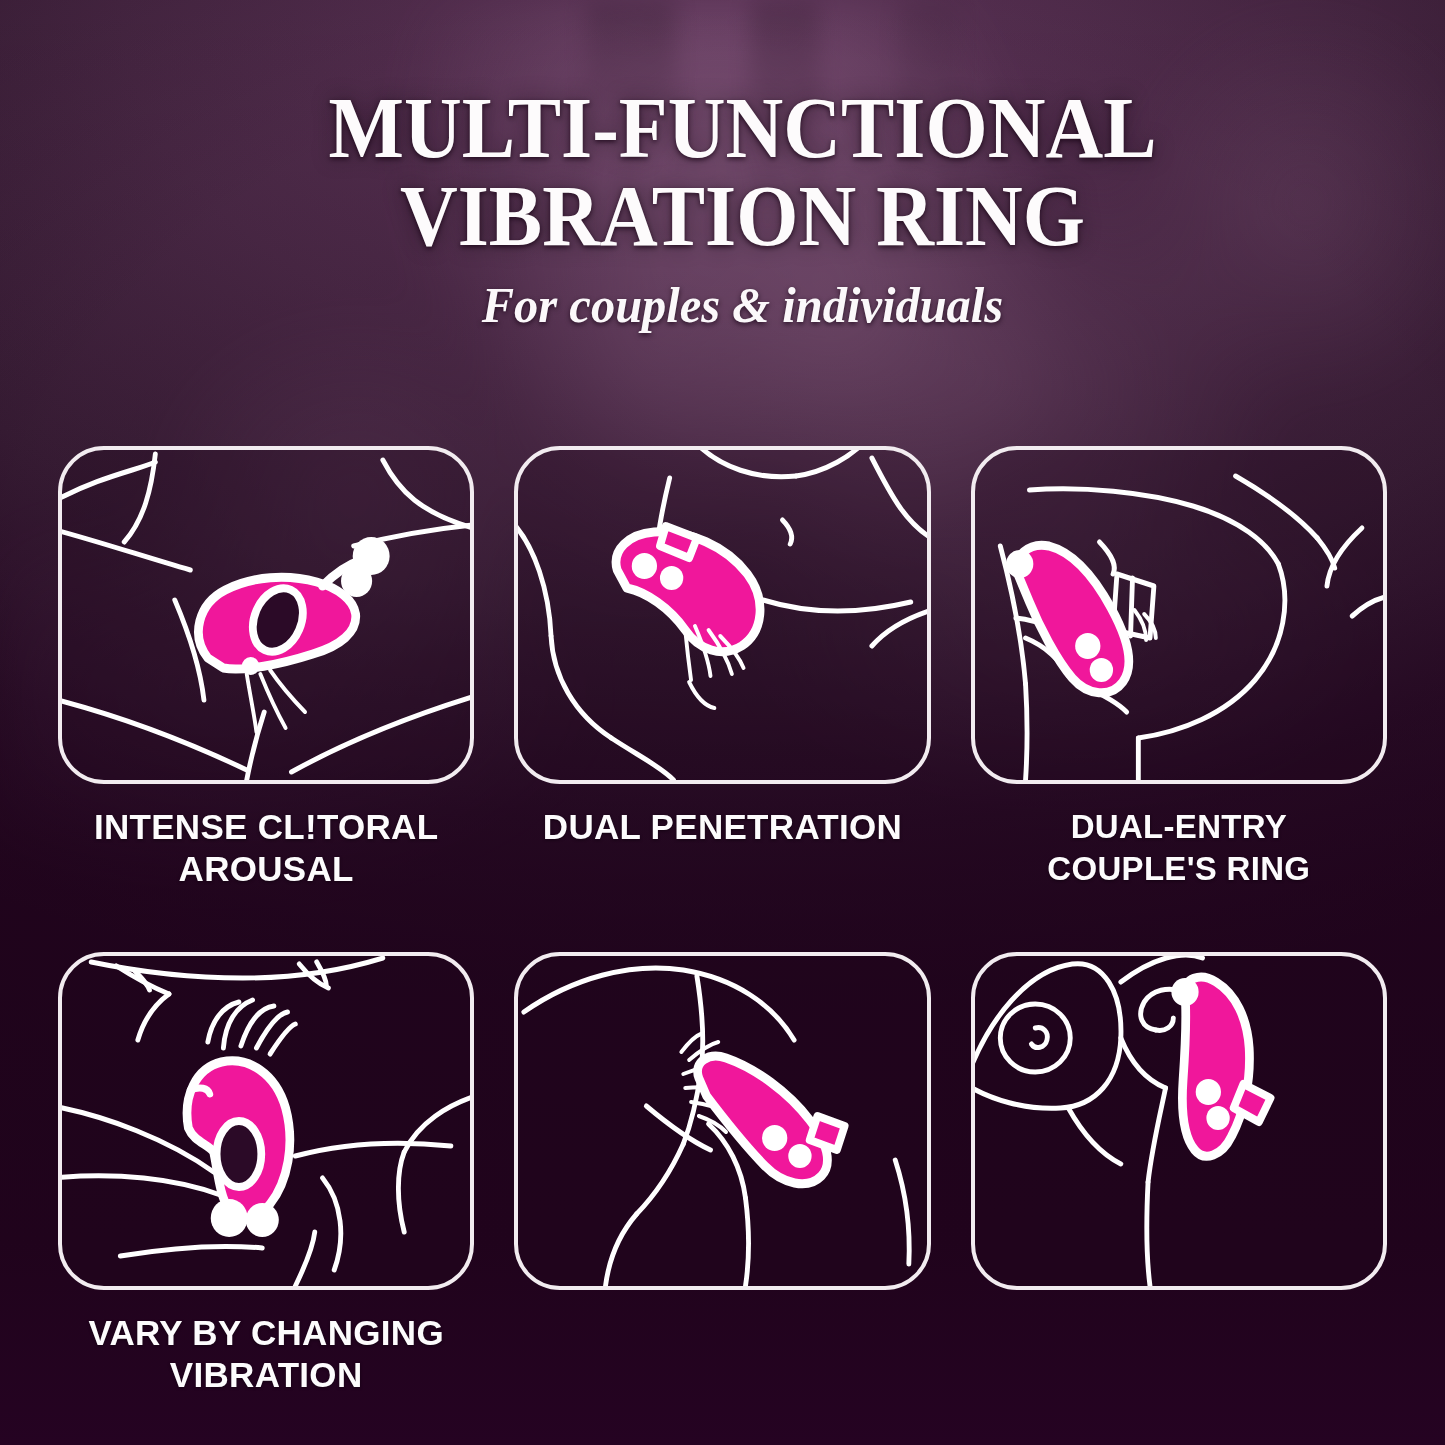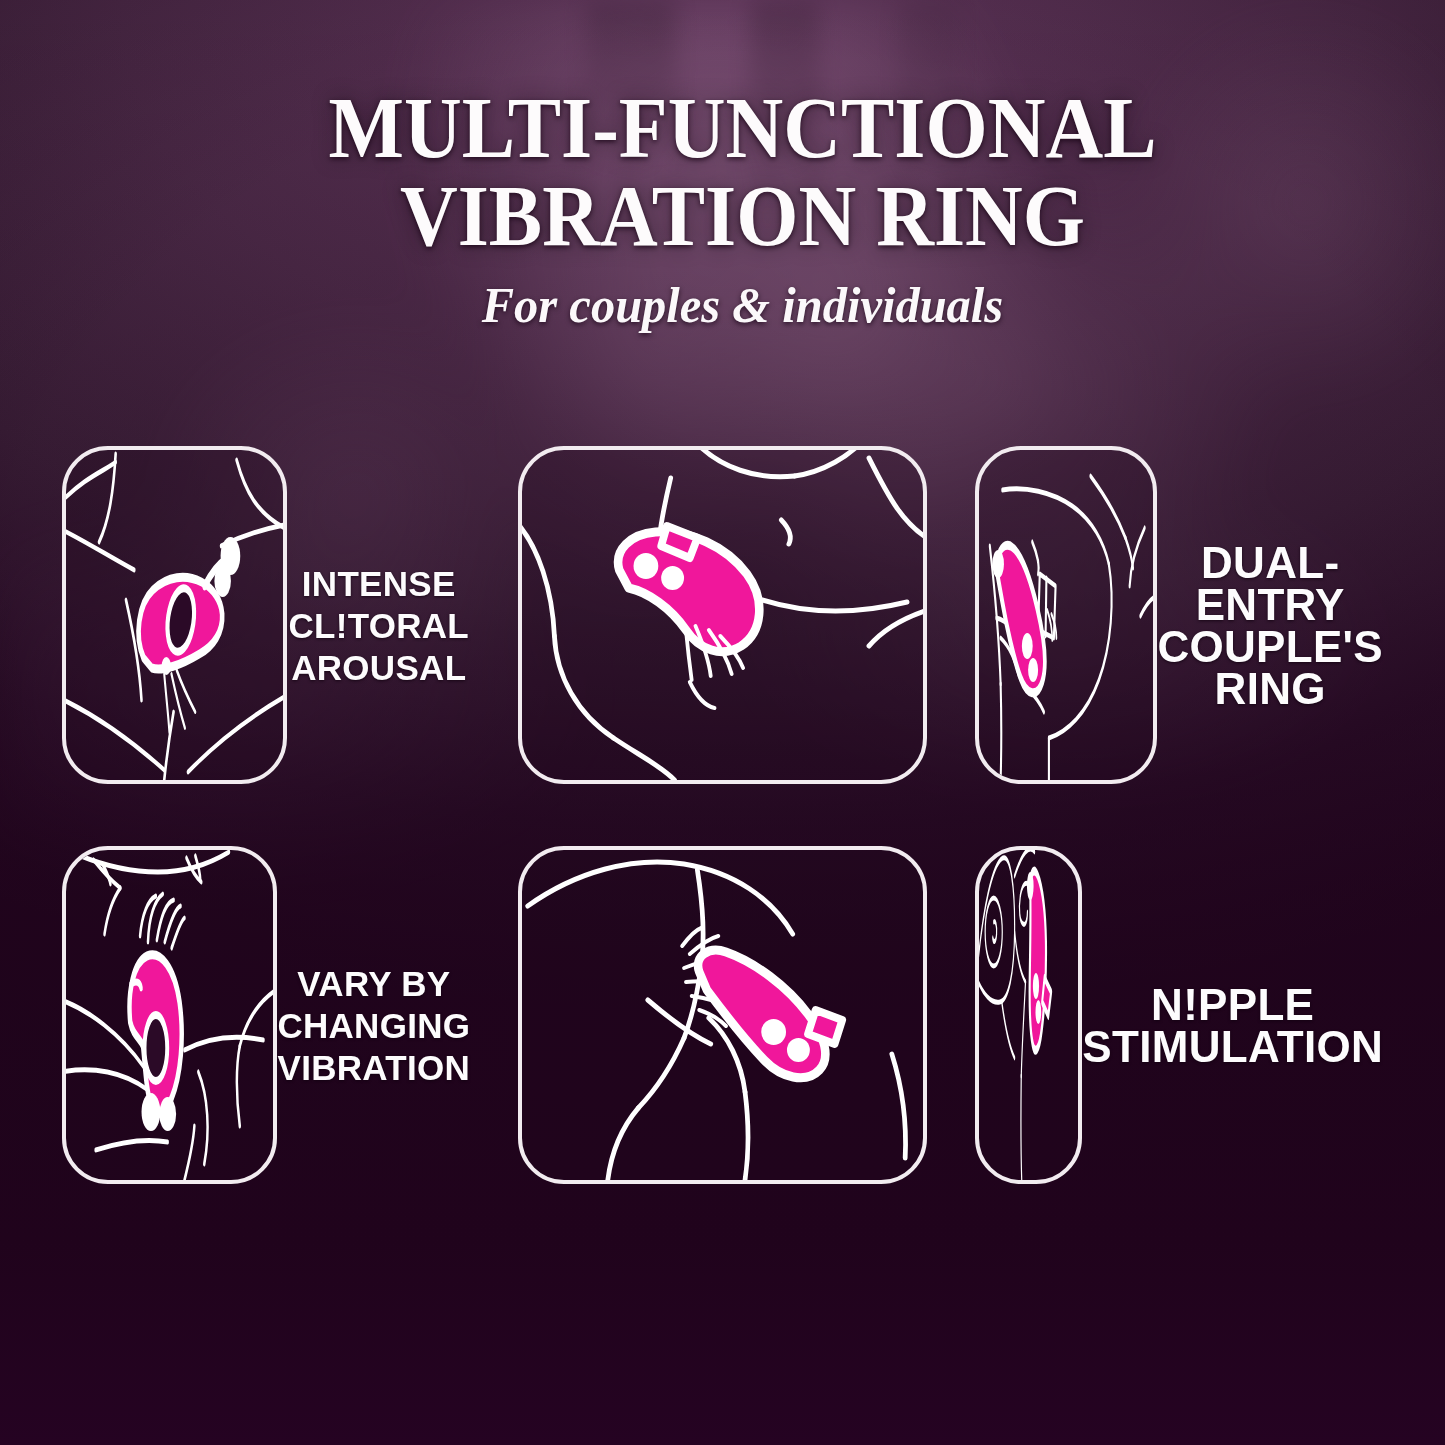--- a/index.html
+++ b/index.html
@@ -87,21 +87,21 @@
     left: 62px;
     top: 446px;
     width: 1321px;
     z-index: 5;
     display: grid;
     grid-template-columns: repeat(3, 1fr);
     grid-template-rows: repeat(2, auto);
     column-gap: 48px;
     row-gap: 62px;
   }
-  .cell { display: flex; flex-direction: row; align-items: center; }
+  .cell { display: flex; flex-direction: column; align-items: center; }
 
   .panel {
     position: relative;
     width: 100%;
     height: 330px;
     border: 4px solid #f2ecf0;
     border-radius: 46px;
     overflow: hidden;
     background: rgba(32,6,29,.28);
   }
@@ -113,21 +113,21 @@
     color: #fdfcfd;
     font-weight: bold;
     font-size: 35px;
     line-height: 42px;
     letter-spacing: .3px;
     text-shadow: 0 1px 3px rgba(18,2,16,.8);
     white-space: pre-line;
   }
   
   .cell:nth-child(3) .caption,
-  .cell:nth-child(6) .caption { font-size: 44px; }
+  .cell:nth-child(6) .caption { font-size: 33px; }
 </style>
 </head>
 <body>
 
 <div id="poster">
 
   <div class="bg-layer bg-base"></div>
   <div class="bg-layer bg-photo"></div>
   <div class="bg-layer bg-strands"></div>
   <div class="bg-layer bg-vignette"></div>
@@ -205,20 +205,21 @@
           </g>
           <g fill="none" stroke="#ffffff" stroke-width="4" stroke-linecap="round">
             <path d="M182 176 C 190 194, 196 210, 198 226"></path>
             <path d="M196 180 C 208 196, 216 210, 220 224"></path>
             <path d="M208 186 C 220 198, 228 208, 232 218"></path>
             <path d="M172 180 C 174 200, 176 216, 178 230"></path>
             <path d="M176 232 C 184 248, 192 256, 202 258"></path>
           </g>
         </svg>
       </div>
+      <div class="caption">DUAL PENETRATION</div>
     </div>
 
     <div class="cell">
       <div class="panel">
         <svg viewBox="0 0 420 330" preserveAspectRatio="none">
           <g fill="none" stroke="#ffffff" stroke-width="5" stroke-linecap="round" stroke-linejoin="round">
             <path d="M56 40 C 110 36, 176 42, 224 56 C 272 70, 300 92, 312 114"></path>
             <path d="M312 114 C 326 150, 318 196, 288 230 C 258 264, 212 282, 168 288"></path>
             <path d="M168 288 C 168 300, 168 316, 168 330"></path>
             <path d="M268 26 C 300 44, 330 64, 352 88"></path>
@@ -359,17 +360,16 @@
                      C 284 126, 276 158, 264 180 C 254 200, 236 206, 226 194
                      C 214 180, 212 152, 214 124 C 216 96, 218 62, 216 38 Z" fill="#F0179B" stroke="#ffffff" stroke-width="9" stroke-linejoin="round"></path>
 
             <path d="M276 128 L 304 142 L 292 166 L 266 152 Z" fill="#F0179B" stroke="#ffffff" stroke-width="8" stroke-linejoin="round"></path>
             <circle cx="216" cy="36" r="14" fill="#ffffff"></circle>
             <circle cx="240" cy="136" r="13" fill="#ffffff"></circle>
             <circle cx="250" cy="162" r="12" fill="#ffffff"></circle>
           </g>
         </svg>
       </div>
-      <div class="caption">N!PPLE STIMULATION</div>
     </div>
 
   </div>
 </div>
 
 </body></html>

